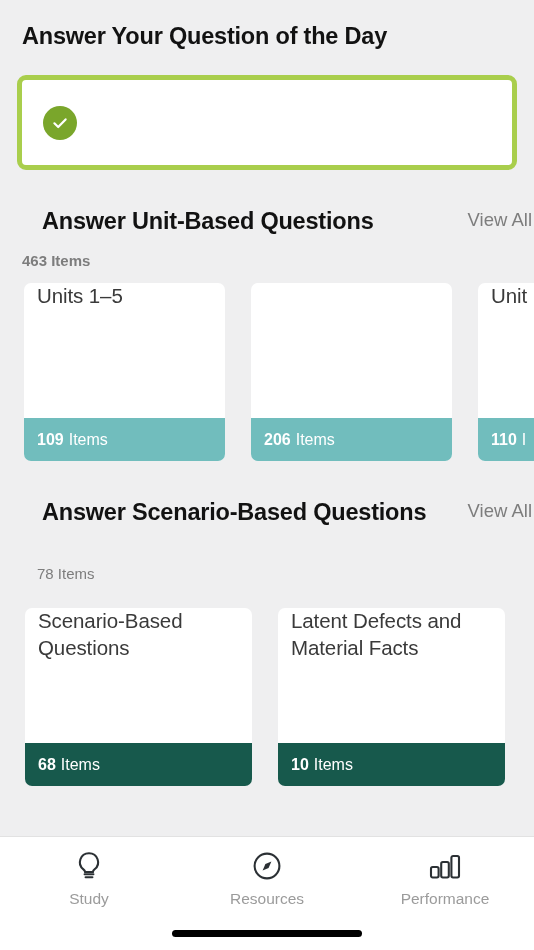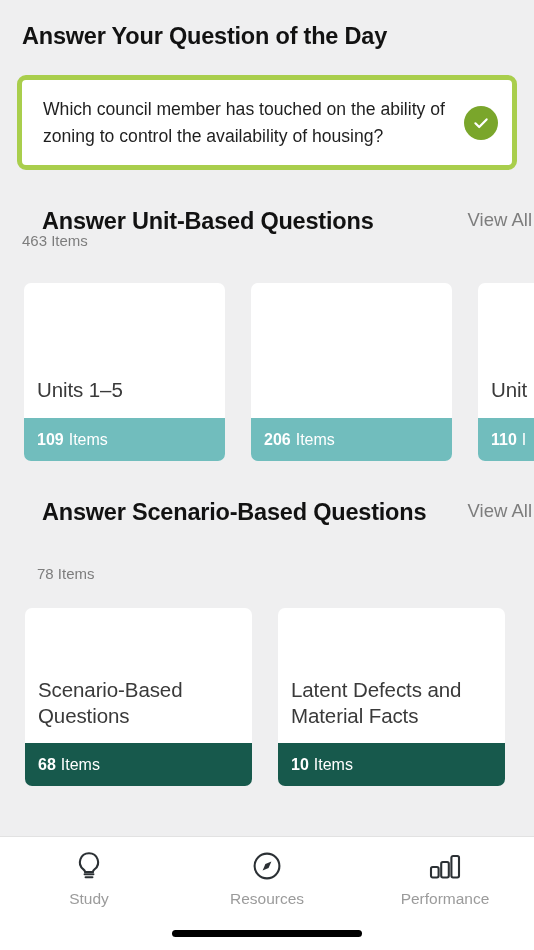--- a/index.html
+++ b/index.html
@@ -104,21 +104,21 @@
     border-radius: 50%;
     background: #7aa62b;
     display: flex;
     align-items: center;
     justify-content: center;
   }
   .check-badge svg { display: block; }
 
   
   .unit-section-head { position: absolute; left: 0; top: 205px; width: 534px; }
-  .unit-section-sub  { position: absolute; left: 0; top: 229px; width: 458px; }
+  .unit-section-sub  { position: absolute; left: 0; top: 249px; width: 458px; font-weight: bold; }
 
   .card-rail {
     position: absolute;
     left: 0;
     width: 534px;
     display: flex;
     gap: 26px;
     padding-left: 24px;
     overflow: hidden;
   }
@@ -131,21 +131,21 @@
     overflow: hidden;
     display: flex;
     flex-direction: column;
     justify-content: flex-end;
   }
   .unit-tile { width: 201px; height: 178px; }
 
   .tile-body {
     flex: 1;
     display: flex;
-    align-items: flex-end;
+    align-items: flex-start;
     padding: 0 13px 14px 13px;
   }
   .tile-title {
     font-size: 20.5px;
     color: #3a3a3a;
     line-height: 1.3;
     letter-spacing: -0.1px;
     white-space: nowrap;
   }
   .tile-foot {
@@ -208,21 +208,20 @@
 </head>
 <body>
 
 <div class="phone">
 
   <div class="content">
 
     <div class="qotd-title">Answer Your Question of the Day</div>
 
     <div class="qotd-card">
-      <div class="qotd-text">Which council member has touched on the ability of zoning to control the availability of housing?</div>
       <div class="check-badge">
         <svg width="20" height="20" viewBox="0 0 20 20" aria-hidden="true">
           <path d="M4.4 10.3 L8.2 14.0 L15.6 6.4" fill="none" stroke="#ffffff" stroke-width="2.2" stroke-linecap="round" stroke-linejoin="round"></path>
         </svg>
       </div>
     </div>
 
     <div class="section-head unit-section-head">
       <div class="section-title">Answer Unit-Based Questions</div>
       <div class="view-all">View All</div>

